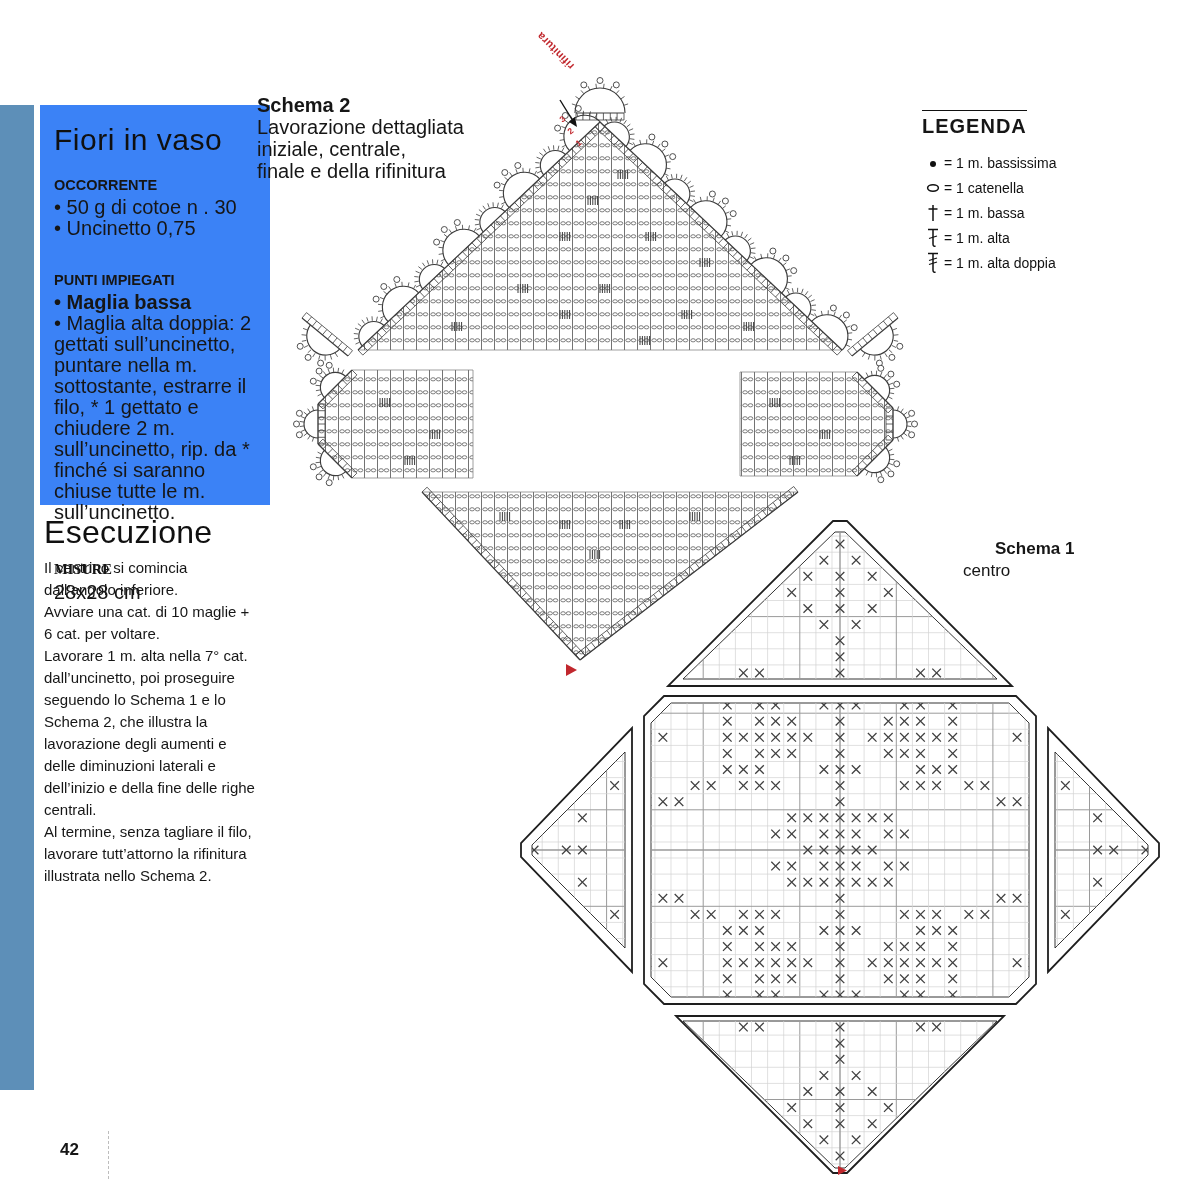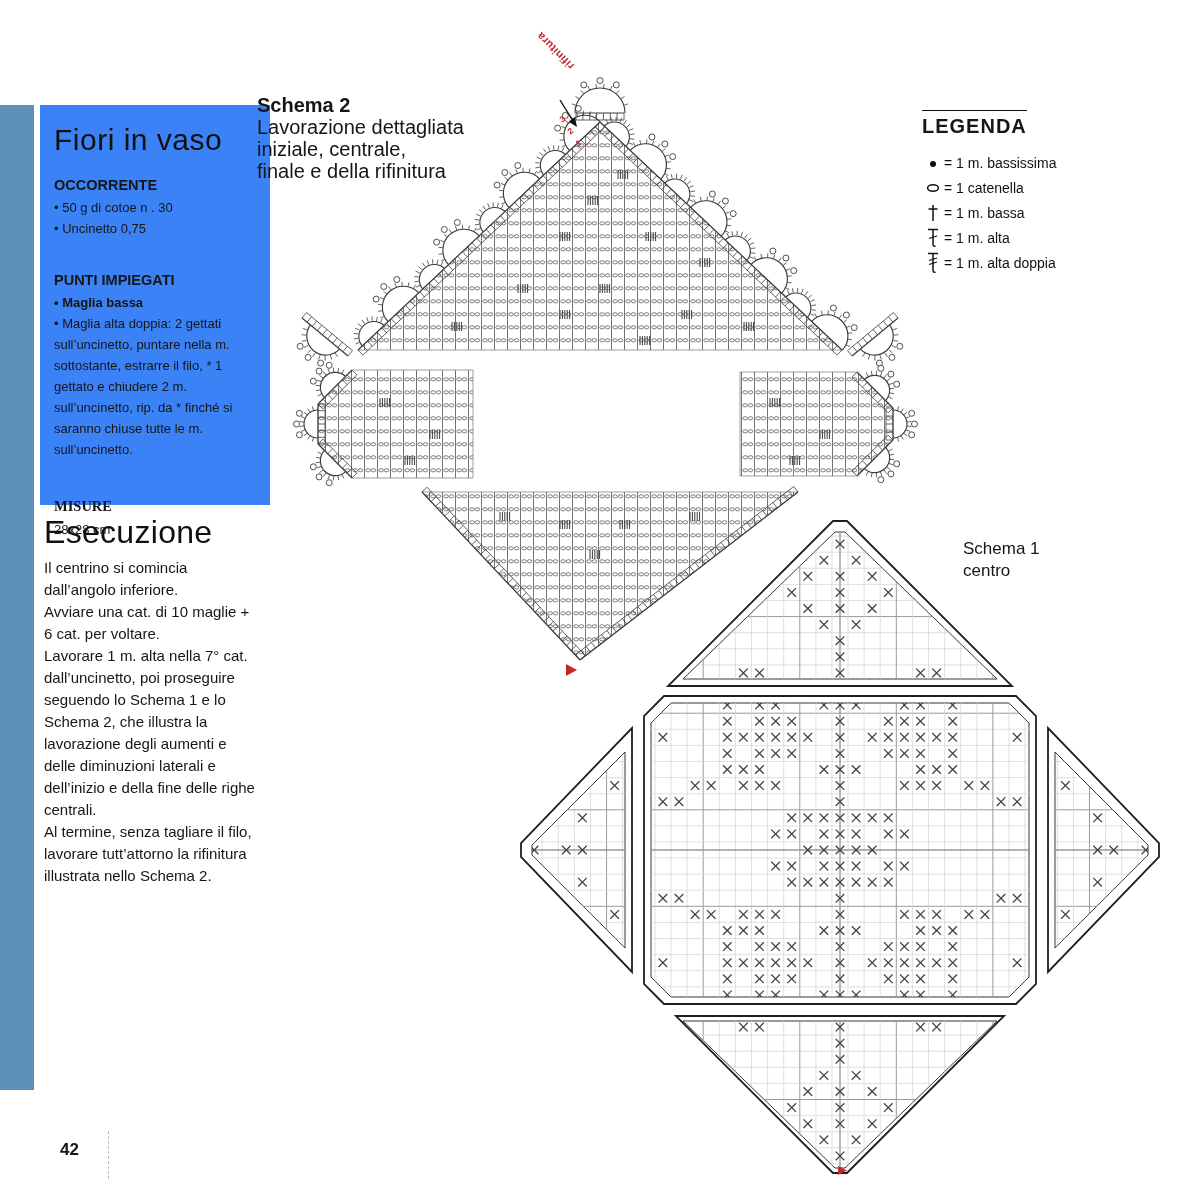--- a/index.html
+++ b/index.html
@@ -3,34 +3,34 @@
 <meta charset="utf-8">
 <style>
   html,body{margin:0;padding:0;}
   body{width:1200px;height:1200px;background:#fff;font-family:"Liberation Sans",sans-serif;color:#161616;}
   .page{position:relative;width:1200px;height:1200px;overflow:hidden;background:#ffffff;}
   #art{position:absolute;left:0;top:0;pointer-events:none;}
   .accent-bar{position:absolute;left:0;top:105px;width:34px;height:985px;background:#5d8fb8;}
   .info-box{position:absolute;left:40px;top:105px;width:230px;height:400px;background:#3b82f6;box-sizing:border-box;padding:16px 14px;}
   .info-title{font-size:30px;font-weight:400;letter-spacing:.5px;margin:2px 0 20px 0;color:#101010;}
   .sec-head{font-weight:bold;font-size:14.5px;margin:14px 0 4px 0;}
-  .sec-line{font-size:13px;line-height:21px;}
+  .sec-line{font-size:20px;line-height:21px;}
   .sec-line b{font-weight:normal;}
   .esecuzione{position:absolute;left:44px;top:514px;width:212px;}
   .esec-title{font-size:32px;font-weight:400;letter-spacing:.3px;margin:0 0 6px 0;color:#101010;}
   .esec-body{font-size:15px;line-height:22px;white-space:pre-line;}
   .schema2-label{position:absolute;left:257px;top:94px;width:230px;font-size:20px;line-height:22px;}
   .schema2-label .t{font-weight:bold;}
   .legend{position:absolute;left:922px;top:94px;width:230px;margin-top:16px;}
   .legend-title{font-size:20px;font-weight:600;letter-spacing:1px;border-top:1.6px solid #111;display:inline-block;padding-top:4px;margin:0 0 12px 0;}
   .legend-row{display:flex;align-items:center;height:25px;}
   .legend-sym{width:22px;flex:0 0 22px;display:flex;justify-content:center;}
   .legend-txt{font-size:14px;color:#111;}
   .schema1-label{position:absolute;left:963px;top:538px;font-size:17px;line-height:22px;}
-  .schema1-label .t{font-weight:normal;}
+  .schema1-label .t{font-weight:bold;margin-left:32px;}
   .rifinitura{position:absolute;left:572px;top:62px;color:#c1272d;font-size:11px;font-weight:bold;transform:rotate(225deg);transform-origin:0 50%;letter-spacing:.3px;}
   .rnum{position:absolute;color:#c1272d;font-size:8.5px;font-weight:bold;transform:rotate(-40deg);}
   .page-num{position:absolute;left:60px;top:1140px;font-size:17px;font-weight:bold;}
   .fold-line{position:absolute;left:108px;top:1131px;height:48px;width:0;border-left:1px dashed #bdbdbd;}
 </style>
 </head>
 <body>
 
 <div class="page">
 

